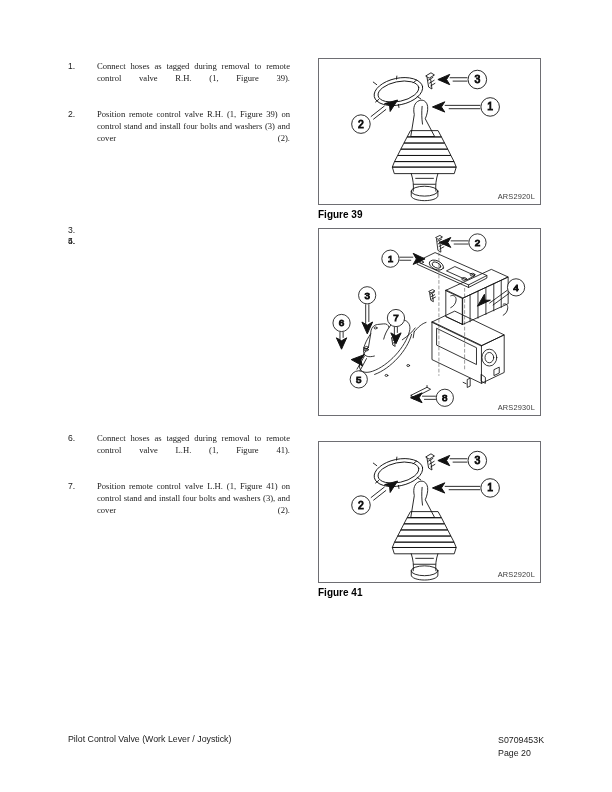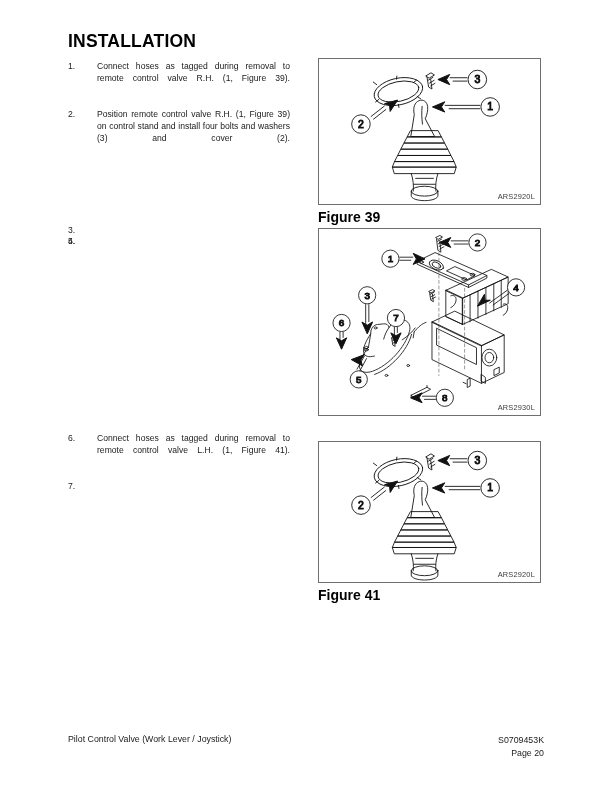--- a/index.html
+++ b/index.html
@@ -56,21 +56,21 @@
   }
   .step:last-child { margin-bottom: 0; }
   .step .num {
     position: absolute;
     left: 0;
     top: 0;
     width: 22px;
     font-size: 8.6px;
     line-height: 12.3px;
   }
-  .step .body { display: block; }
+  .step .body { display: block; font-family: Liberation Serif, serif; }
   .step .body::after {
     content: "";
     display: inline-block;
     width: 100%;
   }
 
   
   .fig-col {
     position: absolute;
     left: 318px;
@@ -98,21 +98,21 @@
     position: absolute;
     right: 5px;
     bottom: 3px;
     font-size: 7.4px;
     letter-spacing: 0.2px;
     color: #3a3a3a;
     margin-left: 39px;
   }
   .fig-caption {
     margin-top: 4px;
-    font-size: 14px;
+    font-size: 10px;
     font-weight: bold;
     color: #000;
   }
 
   
   .footer {
     position: absolute;
     left: 68px;
     right: 68px;
     top: 726px;
@@ -122,33 +122,32 @@
     position: absolute;
     left: 0;
     top: 8px;
     font-size: 8.8px;
     color: #1a1a1a;
   }
   .footer-right {
     position: absolute;
     right: 0;
     top: 8px;
-    text-align: right;
+    text-align: left;
     font-size: 8.8px;
     color: #1a1a1a;
     line-height: 13px;
   }
   .footer-right div { display: block; }
 </style>
 </head>
 <body>
 
 <div class="page">
 
-  <div class="heading">INSTALLATION</div>
 
   <div class="text-col">
 
     <div class="steps-block" id="steps-block-1">
       <div class="step">
         <span class="num">1.</span>
         <span class="body">Connect hoses as tagged during removal to remote control valve R.H. (1, Figure 39).</span>
       </div>
       <div class="step">
         <span class="num">2.</span>
@@ -168,20 +167,21 @@
       </div>
     </div>
 
     <div class="steps-block" id="steps-block-3">
       <div class="step">
         <span class="num">6.</span>
         <span class="body">Connect hoses as tagged during removal to remote control valve L.H. (1, Figure 41).</span>
       </div>
       <div class="step">
         <span class="num">7.</span>
+        <span class="body">Position remote control valve L.H. (1, Figure 41) on control stand and install four bolts and washers (3), and cover (2).</span>
       </div>
     </div>
 
   </div>
 
   <div class="fig-col">
 
     <div class="figure" id="figure-39">
       <div class="fig-box">
         <svg viewBox="0 0 223 147">

